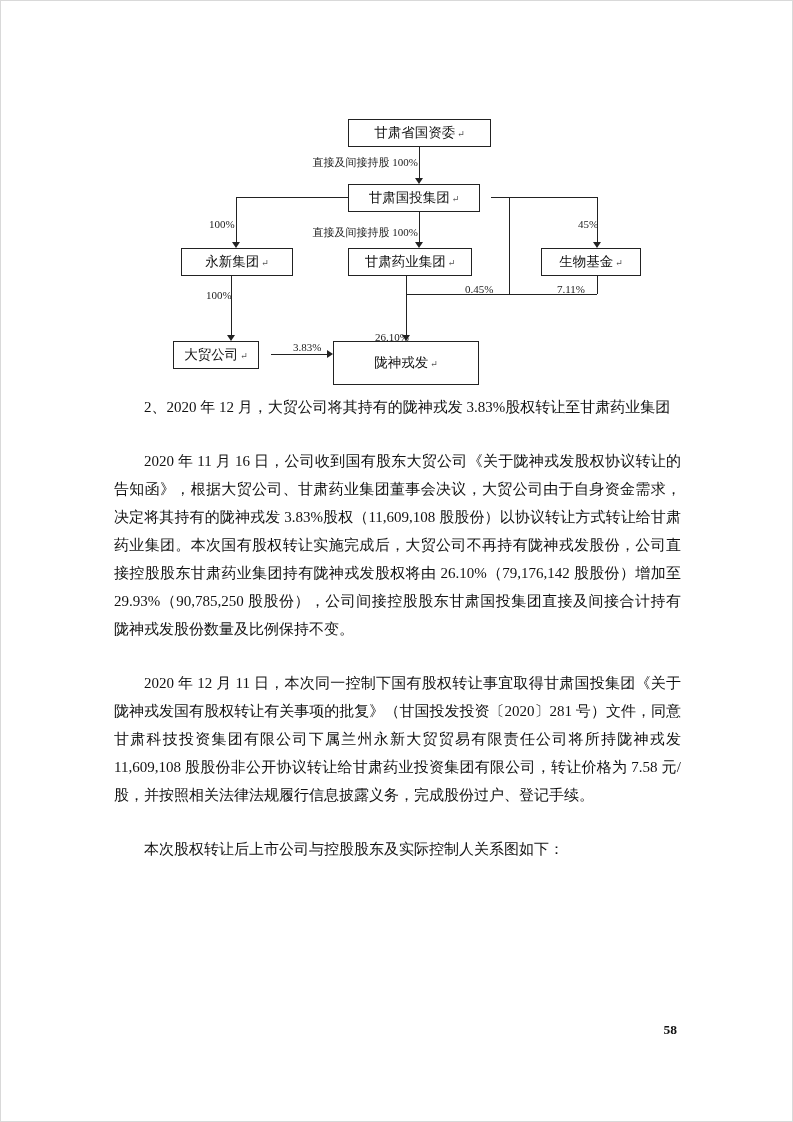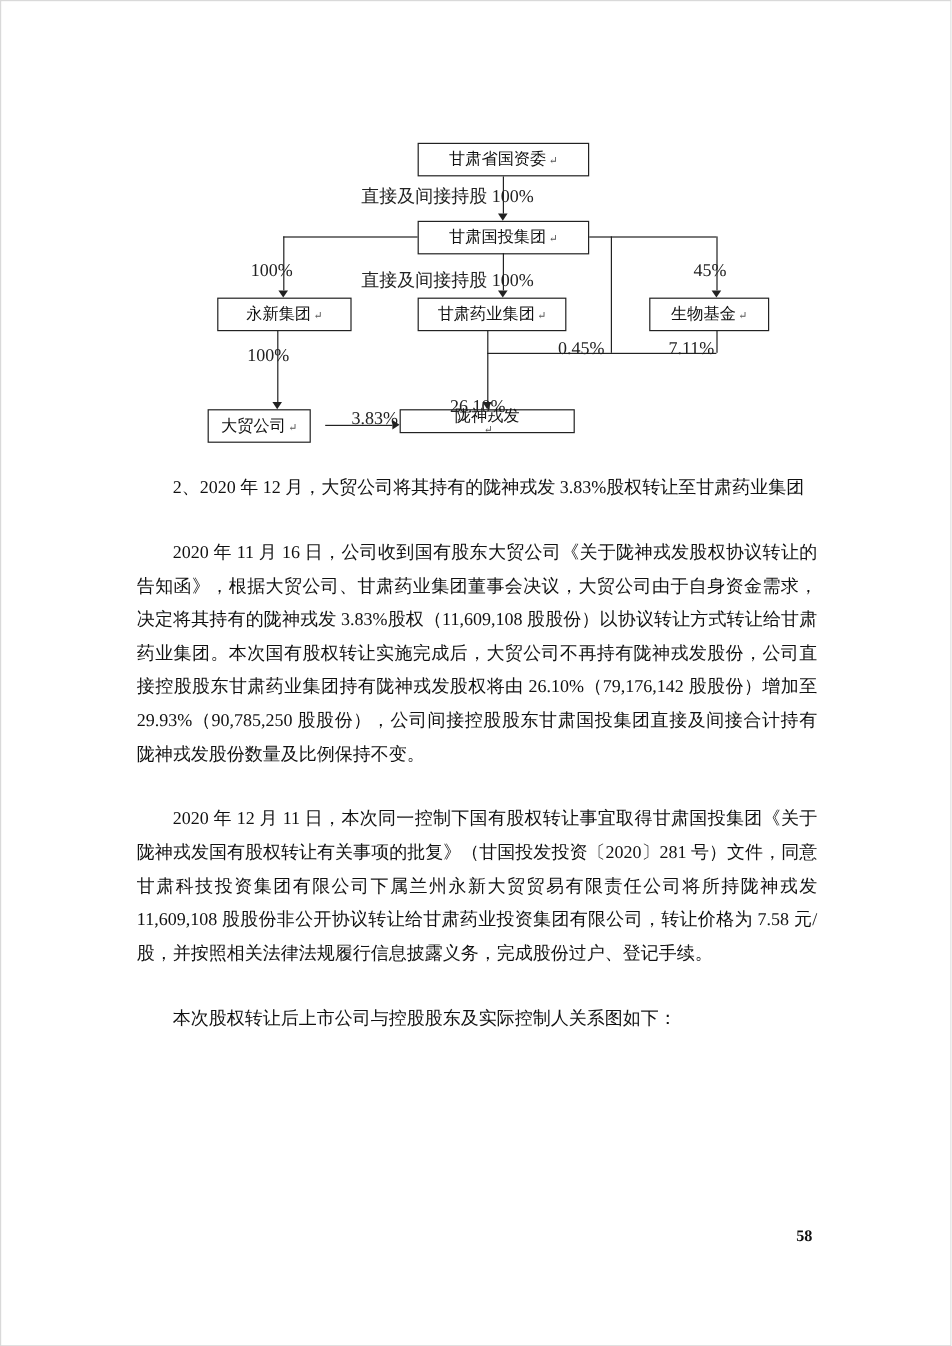--- a/index.html
+++ b/index.html
@@ -26,21 +26,21 @@
   .ret{font-size:9px;color:#555;margin-left:2px;transform:translateY(1px);}
   .ln{position:absolute;background:#222;}
   .vl{width:1px;}
   .hl{height:1px;}
   .ad{position:absolute;width:0;height:0;
       border-left:4px solid transparent;border-right:4px solid transparent;
       border-top:6px solid #222;}
   .ar{position:absolute;width:0;height:0;
       border-top:4px solid transparent;border-bottom:4px solid transparent;
       border-left:6px solid #222;}
-  .el{position:absolute;font-size:15px;color:#222;white-space:nowrap;line-height:1;}
+  .el{position:absolute;font-size:11px;color:#222;white-space:nowrap;line-height:1;}
   .el.ra{text-align:right;}
   
   .content{
     position:absolute;left:113px;top:392px;width:567px;
     font-size:15px;line-height:28px;color:#111;
   }
   .content p{
     margin:0 0 26px 0;
     text-indent:2em;
     text-align:justify;
@@ -55,41 +55,41 @@
 <body>
 
 <div class="page">
 
   <div class="diagram">
 
     <div class="obox" style="left:347px;top:118px;width:143px;height:28px;">
       <span>甘肃省国资委</span>
         <span class="ret">↵</span>
     </div>
-    <div class="obox" style="left:347px;top:183px;width:143px;height:28px;">
+    <div class="obox" style="left:347px;top:183px;width:132px;height:28px;">
       <span>甘肃国投集团</span>
         <span class="ret">↵</span>
     </div>
     <div class="obox" style="left:180px;top:247px;width:112px;height:28px;">
       <span>永新集团</span>
         <span class="ret">↵</span>
     </div>
     <div class="obox" style="left:347px;top:247px;width:124px;height:28px;">
       <span>甘肃药业集团</span>
         <span class="ret">↵</span>
     </div>
     <div class="obox" style="left:540px;top:247px;width:100px;height:28px;">
       <span>生物基金</span>
         <span class="ret">↵</span>
     </div>
     <div class="obox" style="left:172px;top:340px;width:86px;height:28px;">
       <span>大贸公司</span>
         <span class="ret">↵</span>
     </div>
-    <div class="obox" style="left:332px;top:340px;width:146px;height:20px;flex-direction:column;">
+    <div class="obox" style="left:332px;top:340px;width:146px;height:44px;">
       <span>陇神戎发</span>
         <span class="ret">↵</span>
     </div>
 
     <div class="ln vl" style="left:418px;top:146px;height:31px;"></div>
     <div class="ad" style="left:414px;top:177px;"></div>
 
     <div class="ln hl" style="left:235px;top:196px;width:112px;"></div>
     <div class="ln vl" style="left:235px;top:196px;height:45px;"></div>
     <div class="ad" style="left:231px;top:241px;"></div>

